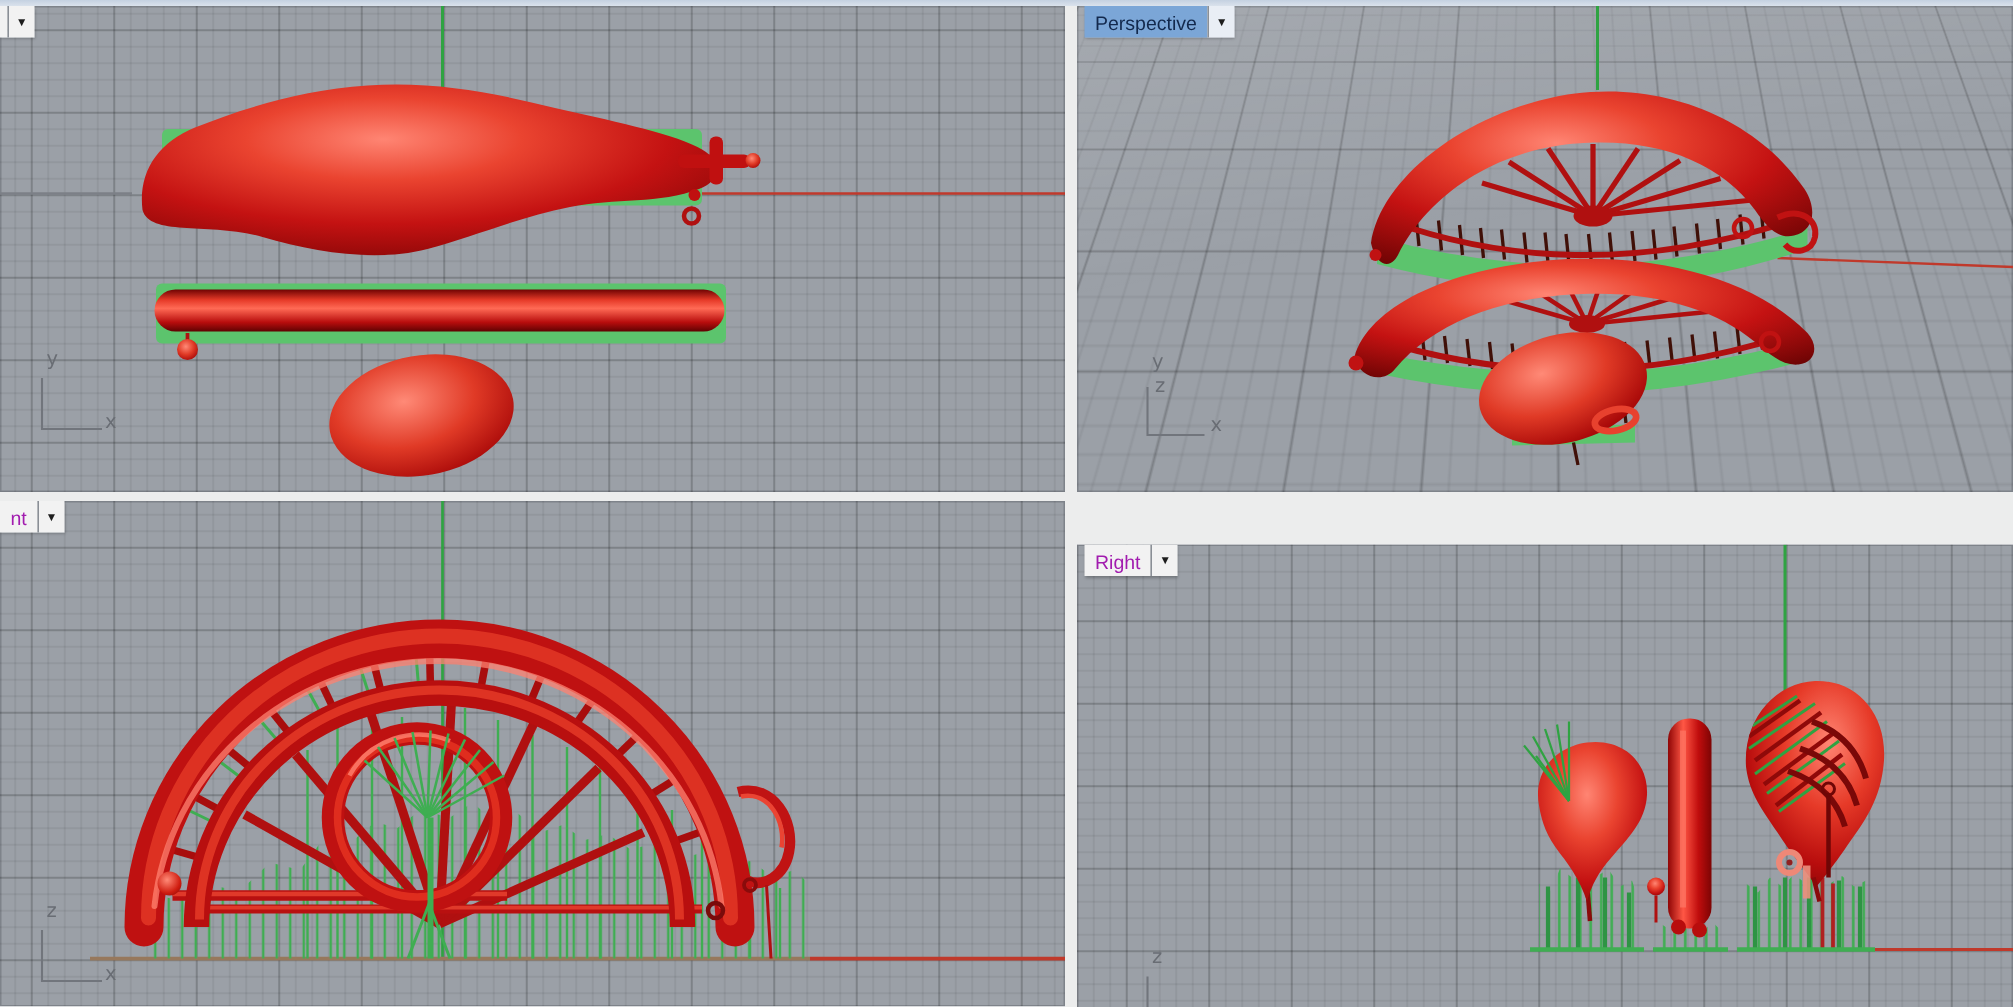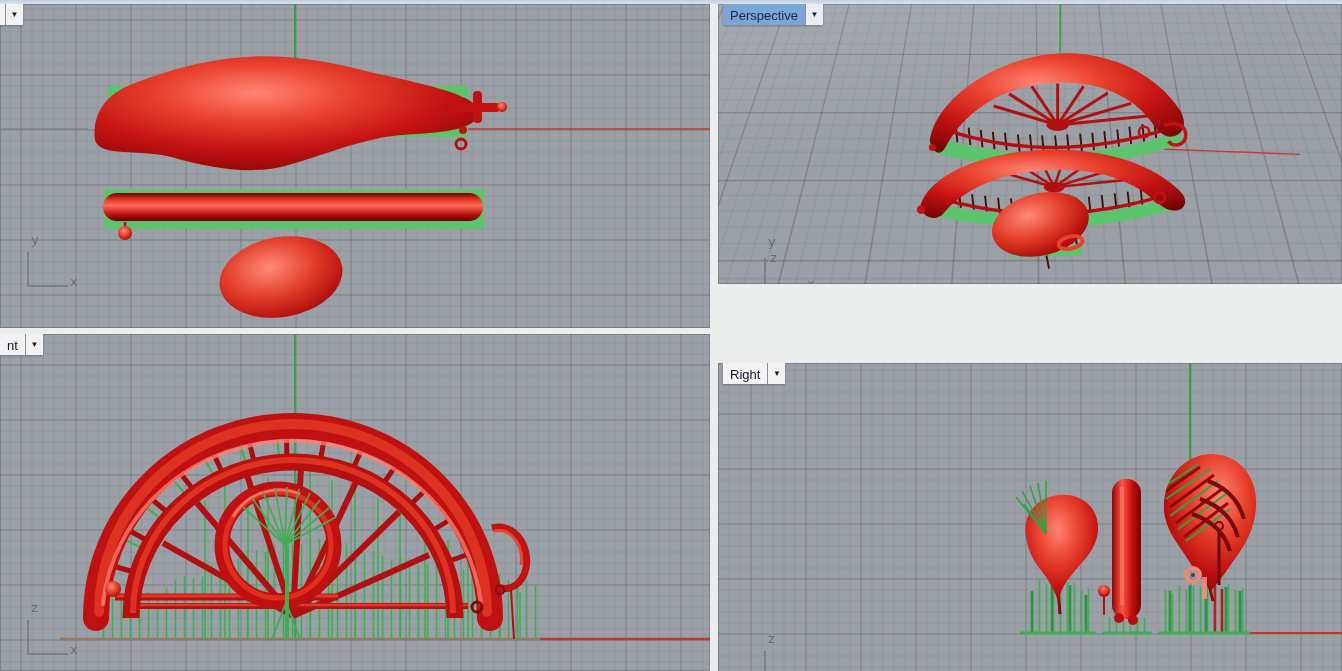--- a/index.html
+++ b/index.html
@@ -5,21 +5,21 @@
   html,body{margin:0;padding:0;background:#ececee;}
   .stage{position:relative;width:1342px;height:671px;overflow:hidden;
          font-family:"Liberation Sans",sans-serif;background:#eceded;}
   .frame-top{position:absolute;left:0;top:0;width:1342px;height:4px;
              background:linear-gradient(#c4d1e1,#dae2ec);}
   .gap-v{position:absolute;left:710px;top:4px;width:8px;height:667px;background:#eceded;}
   .gap-h{position:absolute;left:0;top:328px;width:1342px;height:6px;background:#eceded;}
   .viewport{position:absolute;background:var(--vp-bg,#9ba0a7);overflow:hidden;
             box-shadow:inset 0 0 0 1px rgba(90,95,105,.45);}
   #vp-top{left:0;top:4px;width:710px;height:324px;}
-  #vp-persp{left:718px;top:4px;width:624px;height:280px;}
+  #vp-persp{left:718px;top:4px;width:624px;height:324px;}
   #vp-front{left:0;top:334px;width:710px;height:337px;}
   #vp-right{left:718px;top:334px;width:624px;height:337px;margin-top:29px;}
   .grid-ortho{position:absolute;inset:0;
     background-image:
       linear-gradient(rgba(0,0,0,.14) 1px,transparent 1px),
       linear-gradient(90deg,rgba(0,0,0,.14) 1px,transparent 1px),
       linear-gradient(rgba(0,0,0,.06) 1px,transparent 1px),
       linear-gradient(90deg,rgba(0,0,0,.06) 1px,transparent 1px);
     background-size:55px 55px,55px 55px,11px 11px,11px 11px;}
   .persp-wrap{position:absolute;inset:0;overflow:hidden;}
@@ -29,21 +29,21 @@
       linear-gradient(90deg,rgba(0,0,0,.15) 1px,transparent 1px),
       linear-gradient(rgba(0,0,0,.06) 1px,transparent 1px),
       linear-gradient(90deg,rgba(0,0,0,.06) 1px,transparent 1px);
     background-size:55px 55px,55px 55px,11px 11px,11px 11px;
     transform:perspective(700px) rotateX(48deg);transform-origin:50% 0%;}
   .persp-light{position:absolute;inset:0;
     background:linear-gradient(170deg,rgba(255,255,255,.10),rgba(255,255,255,0) 45%);}
   .model-svg{position:absolute;left:0;top:0;width:100%;height:100%;}
   .vp-label{position:absolute;top:0;height:21px;display:flex;align-items:stretch;
     font-size:13px;z-index:6;box-shadow:0 1px 2px rgba(0,0,0,.28);cursor:default;}
-  .vp-title{padding:2px 7px 0 7px;background:var(--label-bg,#f2f2f2);color:#0f172a;
+  .vp-title{padding:2px 7px 0 7px;background:var(--label-bg,#f2f2f2);color:#a21caf;
     line-height:19px;white-space:nowrap;}
   .vp-title.active{background:var(--label-active-bg,#7ba6d7);color:#13294d;}
   .vp-stub{width:5px;background:var(--label-bg,#f2f2f2);}
   .vp-arrow{width:17px;background:var(--label-bg,#f2f2f2);border-left:1px solid #8a8f96;
     display:flex;align-items:center;justify-content:center;font-size:8px;color:#1d1d1d;}
   .vp-arrow.on-active{background:#e9eef5;}
   .gizmo{position:absolute;width:58px;height:56px;z-index:4;color:#696d74;
     font-family:"DejaVu Sans",sans-serif;font-size:13px;}
   .gz{position:absolute;}
   .gz-v{left:13px;top:-10px;}

